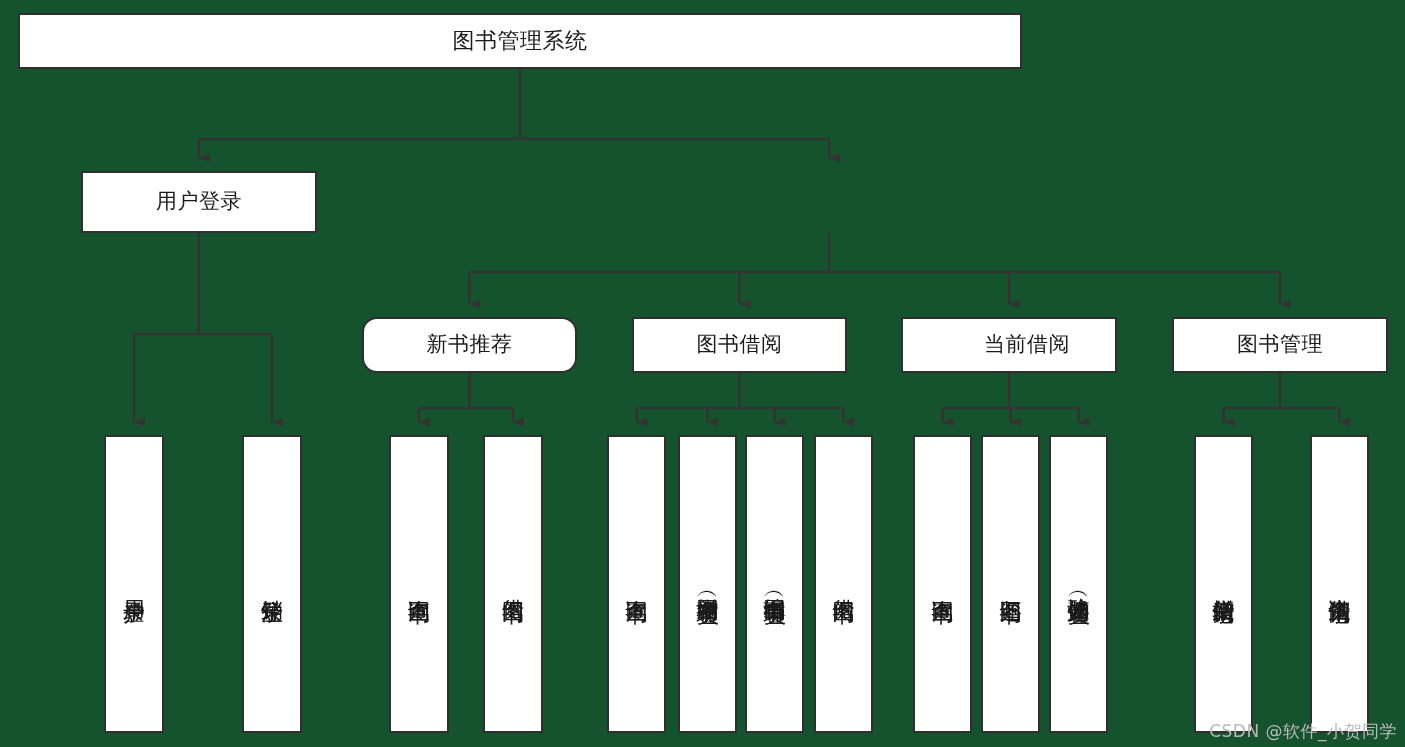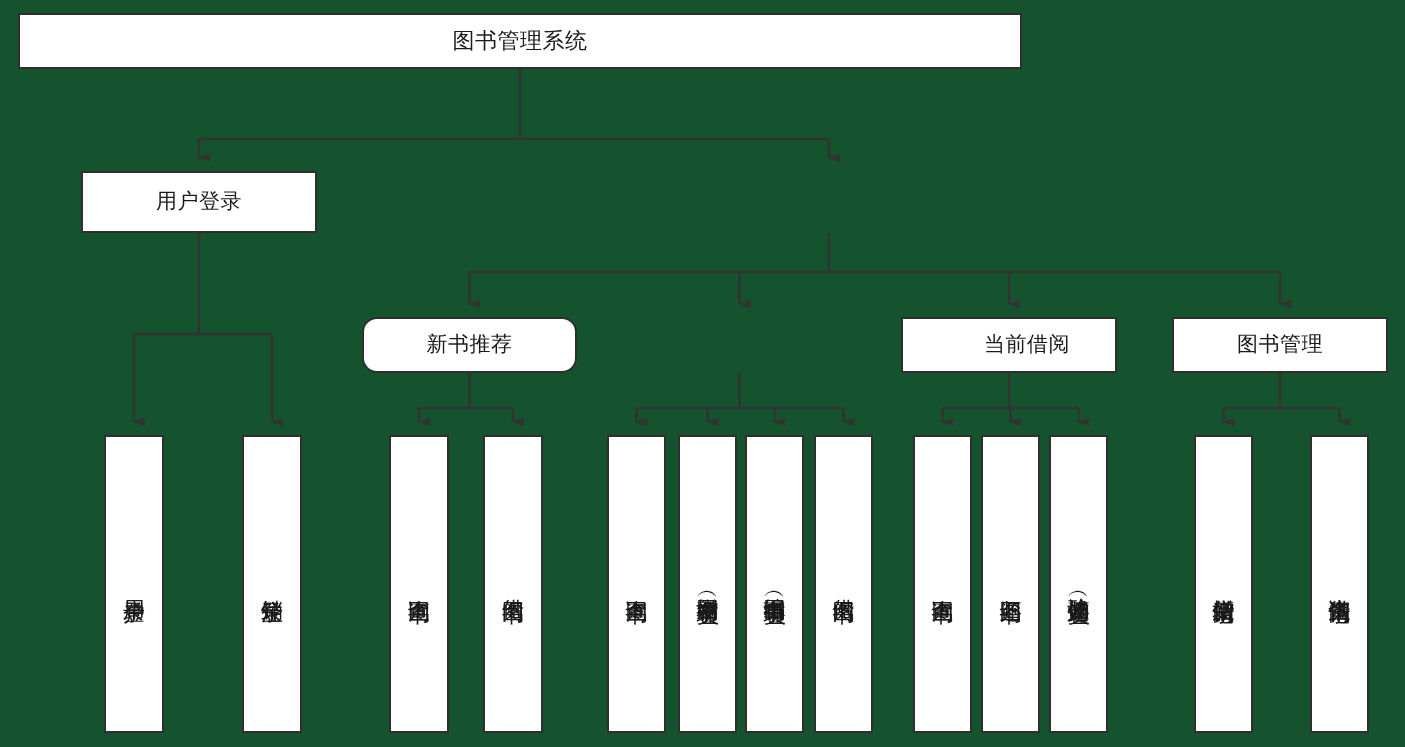--- a/index.html
+++ b/index.html
@@ -115,20 +115,23 @@
     <span class="node-label">图书管理系统</span>
   </div>
 
   <div class="node-box" style="left:81px; top:171px; width:236px; height:62px;">
     <span class="node-label">用户登录</span>
   </div>
 
   <div class="node-box" style="left:362px; top:317px; width:215px; height:56px;border-radius:15px;">
     <span class="node-label">新书推荐</span>
   </div>
+  <div class="node-box" style="left:632px; top:317px; width:215px; height:56px;">
+    <span class="node-label">图书借阅</span>
+  </div>
   <div class="node-box" style="left:901px; top:317px; width:216px; height:56px;padding-left:36px;">
     <span class="node-label">当前借阅</span>
   </div>
   <div class="node-box" style="left:1172px; top:317px; width:216px; height:56px;">
     <span class="node-label">图书管理</span>
   </div>
 
   <div class="node-box vertical" style="left:104px; top:435px; width:60px; height:298px;">
     <span class="node-label">用户登录</span>
   </div>
@@ -162,14 +165,15 @@
   <div class="node-box vertical" style="left:1049px; top:435px; width:59px; height:298px;">
     <span class="node-label">确认归还（管理员）</span>
   </div>
   <div class="node-box vertical" style="left:1194px; top:435px; width:59px; height:298px;">
     <span class="node-label">新增借阅记录</span>
   </div>
   <div class="node-box vertical" style="left:1310px; top:435px; width:59px; height:298px;">
     <span class="node-label">查询借阅记录</span>
   </div>
 
+  <div class="watermark">CSDN @软件_小贺同学</div>
 
 </div>
 
 </body></html>

